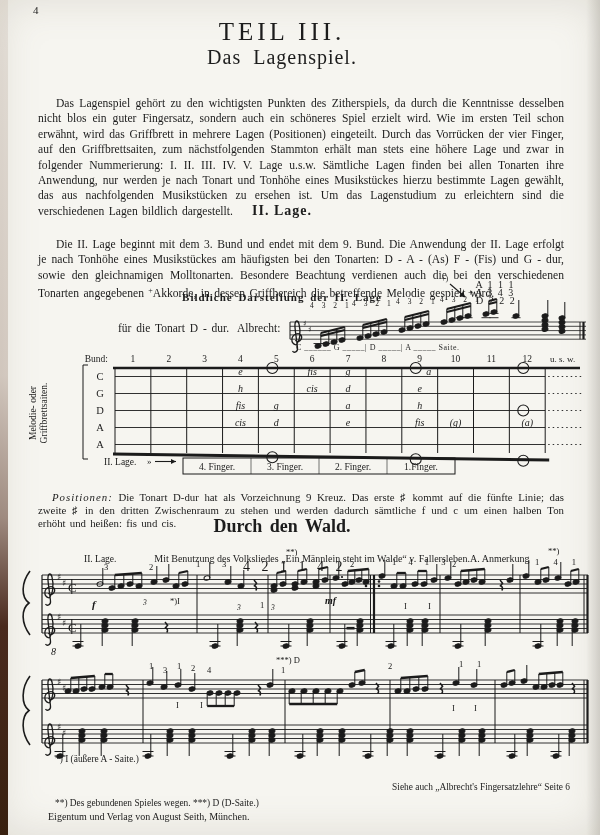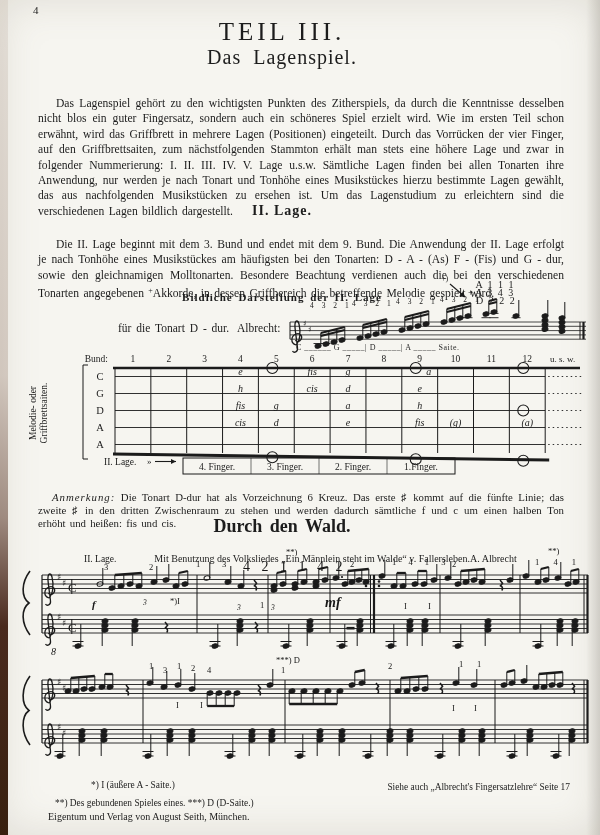--- a/index.html
+++ b/index.html
@@ -32,21 +32,21 @@
   #side-label{left:-24px;top:400px;width:130px;height:26px;transform:rotate(-90deg);
         font-size:9.5px;line-height:10.5px;text-align:center;}
   #anmerkung{top:479px;text-indent:14px;font-size:10.8px;line-height:13.2px;
         font-family:"Liberation Serif","DejaVu Sans",serif;}
   #anmerkung .lbl{font-style:italic;letter-spacing:1px;}
   #piece-title{top:516px;font-size:18px;font-weight:bold;word-spacing:3px;}
   #piece-subtitle{top:538px;font-size:12.5px;font-weight:bold;letter-spacing:1px;}
   #piece-credit{left:90px;top:553px;width:380px;text-align:right;font-size:10px;}
   #piece-composer{left:470px;top:553px;width:100px;font-size:10px;}
   .fnote{font-size:9.4px;}
-  #fn1{left:55px;top:780px;margin-left:36px;}
+  #fn1{left:55px;top:754px;}
   #fn2{left:55px;top:798px;}
   #see-also{left:340px;top:782px;width:230px;text-align:right;font-size:9.4px;}
   #publisher{left:48px;top:811px;font-size:10px;}
   .ovl{position:absolute;font-family:"Liberation Serif",serif;color:#171717;white-space:pre;z-index:8;}
   #gfx{position:absolute;left:0;top:0;z-index:2;}
 </style>
 </head>
 <body>
 
 <div id="page">
@@ -633,29 +633,29 @@
   <div class="abs" id="chord-rows">  A 1 1 1
 +A 3 4 3
   D 2 2 2</div>
   <div class="abs" id="chord-marker">+)</div>
 
   <div class="abs" id="side-label">
     <span>Melodie- oder</span><br>
     <span>Griffbrettsaiten.</span>
   </div>
 
-  <div class="abs para" id="anmerkung"><span class="lbl">Anmerkung:</span><span> Die Tonart D-dur hat als Vorzeichnung 6 Kreuz.  Das erste ♯ kommt auf die fünfte Linie; das zweite ♯ in den dritten Zwischenraum zu stehen und werden dadurch sämtliche f und c um einen halben Ton erhöht und heißen: fis und cis.</span></div>
+  <div class="abs para" id="anmerkung"><span class="lbl">Positionen:</span><span> Die Tonart D-dur hat als Vorzeichnung 9 Kreuz.  Das erste ♯ kommt auf die fünfte Linie; das zweite ♯ in den dritten Zwischenraum zu stehen und werden dadurch sämtliche f und c um einen halben Ton erhöht und heißen: fis und cis.</span></div>
 
   <div class="abs ctr" id="piece-title">Durch den Wald.</div>
   <div class="abs" id="piece-credit">Mit Benutzung des Volksliedes „Ein Männlein steht im Walde“ v. Fallersleben.</div>
-  <div class="abs" id="piece-composer">A. Albrecht</div>
+  <div class="abs" id="piece-composer">A. Anmerkung</div>
 
   <div class="abs fnote" id="fn1">*)  I (äußere A - Saite.)</div>
-  <div class="abs fnote" id="fn2">**)  Des gebundenen Spieles eines.   ***)  D (D-Saite.)</div>
-  <div class="abs" id="see-also">Siehe auch „Albrecht's Fingersatzlehre“ Seite 17</div>
+  <div class="abs fnote" id="fn2">**)  Des gebundenen Spieles wegen.   ***)  D (D-Saite.)</div>
+  <div class="abs" id="see-also">Siehe auch „Albrecht's Fingersatzlehre“ Seite 6</div>
   <div class="abs" id="publisher">Eigentum und Verlag von August Seith, München.</div>
 
   <div id="overlays">
       <span class="ovl" style="left: 310px; top: 301px; font-size: 7.5px; letter-spacing: 3px;">4 3 2 1</span>
       <span class="ovl" style="left: 352px; top: 299px; font-size: 7.5px; letter-spacing: 3px;">4 3 2 1</span>
       <span class="ovl" style="left: 396px; top: 297px; font-size: 7.5px; letter-spacing: 3px;">4 3 2 1</span>
       <span class="ovl" style="left: 440px; top: 295px; font-size: 7.5px; letter-spacing: 3px;">4 3 2 1</span>
       <span class="ovl" style="left: 84px; top: 554px; font-size: 9.5px;">II. Lage.</span>
       <span class="ovl" style="left: 104px; top: 562px; font-size: 8.5px;">3</span>
       <span class="ovl" style="left: 149px; top: 562px; font-size: 8.5px;">2</span>
@@ -667,21 +667,21 @@
       <span class="ovl" style="left: 392px; top: 557px; font-size: 8.5px; letter-spacing: 5px;">1 4 1 3</span>
       <span class="ovl" style="left: 452px; top: 559px; font-size: 8.5px;">2</span>
       <span class="ovl" style="left: 548px; top: 546px; font-size: 8.5px;">**)</span>
       <span class="ovl" style="left: 528px; top: 557px; font-size: 8.5px; letter-spacing: 6px; margin-left: 7px;">1 4 1</span>
       <span class="ovl" style="left: 92px; top: 598px; font-size: 11px; font-style: italic; font-weight: bold;">f</span>
       <span class="ovl" style="left: 143px; top: 598px; font-size: 7.5px; font-style: italic;">3</span>
       <span class="ovl" style="left: 170px; top: 596px; font-size: 8.5px;">*)I</span>
       <span class="ovl" style="left: 237px; top: 603px; font-size: 7.5px; font-style: italic;">3</span>
       <span class="ovl" style="left: 260px; top: 600px; font-size: 8.5px;">1</span>
       <span class="ovl" style="left: 271px; top: 603px; font-size: 7.5px; font-style: italic;">3</span>
-      <span class="ovl" style="left: 325px; top: 595px; font-size: 14px; font-style: italic; font-weight: bold;">mf</span>
+      <span class="ovl" style="left: 325px; top: 595px; font-size: 10px; font-style: italic; font-weight: bold;">mf</span>
       <span class="ovl" style="left: 404px; top: 601px; font-size: 8.5px;">I</span>
       <span class="ovl" style="left: 428px; top: 601px; font-size: 8.5px;">I</span>
       <span class="ovl" style="left: 51px; top: 646px; font-size: 10px; font-style: italic;">8</span>
       <span class="ovl" style="left: 149px; top: 661px; font-size: 8.5px;">1</span>
       <span class="ovl" style="left: 163px; top: 665px; font-size: 8.5px;">3</span>
       <span class="ovl" style="left: 177px; top: 661px; font-size: 8.5px;">1</span>
       <span class="ovl" style="left: 191px; top: 663px; font-size: 8.5px;">2</span>
       <span class="ovl" style="left: 207px; top: 665px; font-size: 8.5px;">4</span>
       <span class="ovl" style="left: 276px; top: 655px; font-size: 8.5px;">***) D</span>
       <span class="ovl" style="left: 281px; top: 665px; font-size: 8.5px;">1</span>

